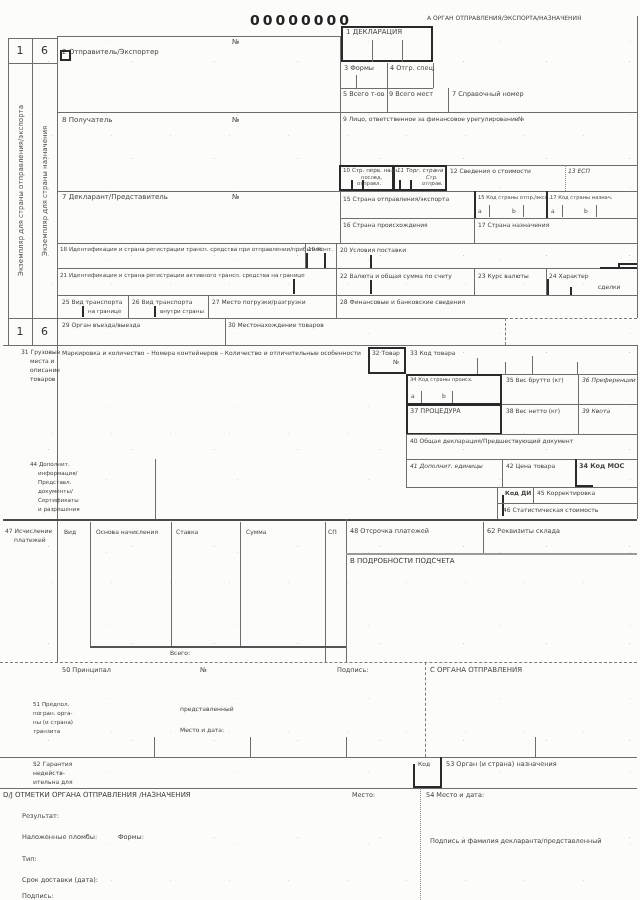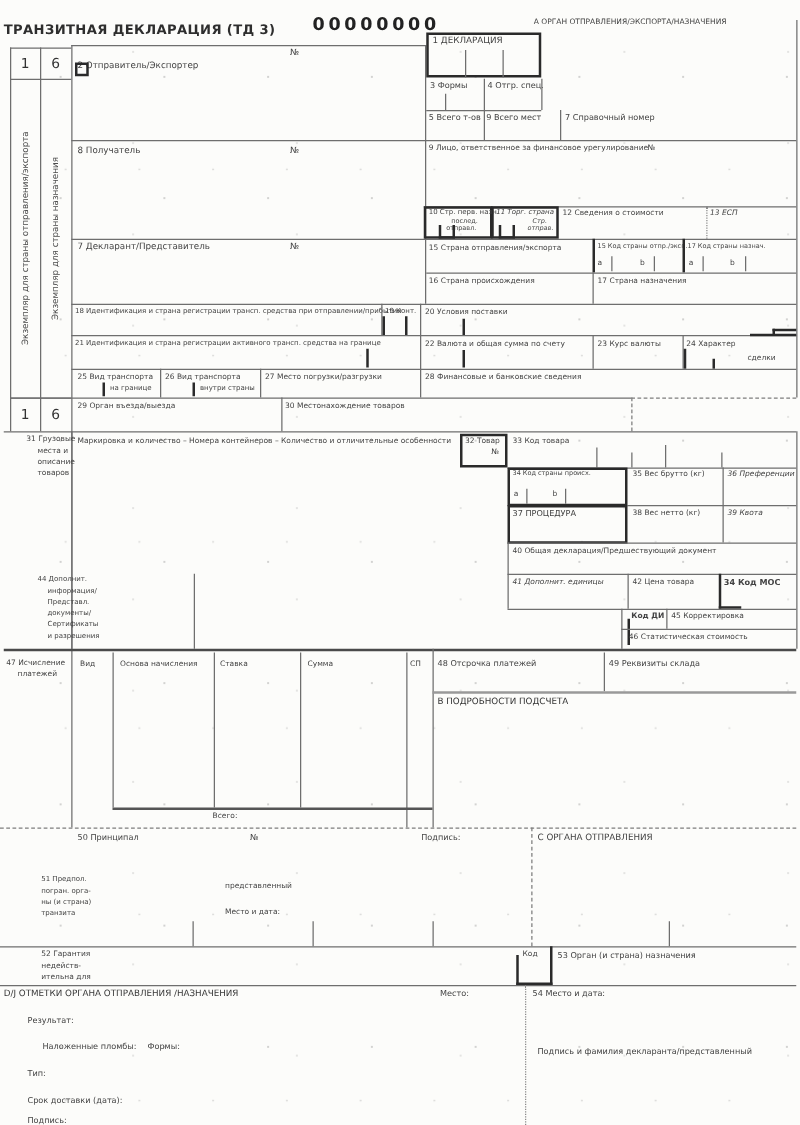--- a/index.html
+++ b/index.html
@@ -28,21 +28,20 @@
   .cell{position:absolute;display:flex;align-items:center;justify-content:center;
     font-size:11px;color:#333;font-family:"DejaVu Sans",sans-serif}
   .strip{position:absolute;writing-mode:vertical-rl;transform:rotate(180deg);
     display:flex;align-items:center;justify-content:center;font-size:7px;color:#4a4a4a;text-align:center}
 </style>
 </head>
 <body>
 
 <div class="page">
 
-  <div class="lbl s10 ttl" style="left:3px;top:19px">ТРАНЗИТНАЯ ДЕКЛАРАЦИЯ (ТД 3)</div>
   <div class="lbl serial" style="left:250px;top:13px">00000000</div>
   <div class="lbl s6" style="left:427px;top:15px">A  ОРГАН ОТПРАВЛЕНИЯ/ЭКСПОРТА/НАЗНАЧЕНИЯ</div>
 
   <div class="vl" style="left:8px;top:38px;height:307px"></div>
   <div class="vl" style="left:32px;top:38px;height:307px"></div>
   <div class="vl" style="left:57px;top:36px;height:626px"></div>
   <div class="hl" style="left:8px;top:38px;width:49px"></div>
   <div class="hl" style="left:8px;top:63px;width:49px"></div>
   <div class="cell" style="left:8px;top:38px;width:24px;height:25px">1</div>
   <div class="cell" style="left:32px;top:38px;width:25px;height:25px">6</div>
@@ -237,21 +236,21 @@
   <div class="vl" style="left:90px;top:522px;height:124px"></div>
   <div class="vl" style="left:171px;top:522px;height:124px"></div>
   <div class="vl" style="left:240px;top:522px;height:124px"></div>
   <div class="vl" style="left:325px;top:522px;height:140px"></div>
   <div class="vl" style="left:346px;top:519px;height:143px"></div>
   <div class="hlb" style="left:90px;top:646px;width:256px;background:#555"></div>
   <div class="lbl s6" style="left:170px;top:650px">Всего:</div>
 
   <div class="lbl s65" style="left:350px;top:528px">48 Отсрочка платежей</div>
   <div class="vl" style="left:483px;top:522px;height:31px"></div>
-  <div class="lbl s65" style="left:487px;top:528px">49 Реквизиты склада</div>
+  <div class="lbl s65" style="left:487px;top:528px">62 Реквизиты склада</div>
   <div class="hlb" style="left:346px;top:553px;width:291px;background:#999"></div>
   <div class="lbl s7" style="left:350px;top:558px;color:#333">B ПОДРОБНОСТИ ПОДСЧЕТА</div>
 
   <div class="hdash" style="left:0px;top:662px;width:637px"></div>
   <div class="lbl s65" style="left:62px;top:667px">50 Принципал</div>
   <div class="lbl s65" style="left:200px;top:667px">№</div>
   <div class="lbl s65" style="left:337px;top:667px">Подпись:</div>
   <div class="vdash" style="left:425px;top:662px;height:95px"></div>
   <div class="lbl s7" style="left:430px;top:667px">C  ОРГАНА ОТПРАВЛЕНИЯ</div>
   <div class="lbl s6" style="left:180px;top:706px">представленный</div>
@@ -275,20 +274,20 @@
   <div class="vlb" style="left:440px;top:757px;height:31px"></div>
   <div class="hlb" style="left:413px;top:786px;width:29px"></div>
   <div class="lbl s65" style="left:446px;top:761px">53 Орган (и страна) назначения</div>
   <div class="hl" style="left:0px;top:788px;width:637px"></div>
 
   <div class="lbl s7" style="left:3px;top:792px;color:#383838">D/J ОТМЕТКИ ОРГАНА ОТПРАВЛЕНИЯ /НАЗНАЧЕНИЯ</div>
   <div class="lbl s65" style="left:352px;top:792px">Место:</div>
   <div class="vdot" style="left:420px;top:788px;height:112px"></div>
   <div class="lbl s65" style="left:426px;top:792px">54 Место и дата:</div>
   <div class="lbl s65" style="left:22px;top:813px">Результат:</div>
-  <div class="lbl s65" style="left:34px;top:834px">Наложенные пломбы:</div>
+  <div class="lbl s65" style="left:22px;top:834px">Наложенные пломбы:</div>
   <div class="lbl s65" style="left:118px;top:834px">Формы:</div>
   <div class="lbl s65" style="left:22px;top:856px">Тип:</div>
   <div class="lbl s65" style="left:22px;top:877px">Срок доставки (дата):</div>
   <div class="lbl s65" style="left:22px;top:893px">Подпись:</div>
   <div class="lbl s65" style="left:430px;top:838px">Подпись и фамилия декларанта/представленный</div>
 
 </div>
 
 </body></html>

